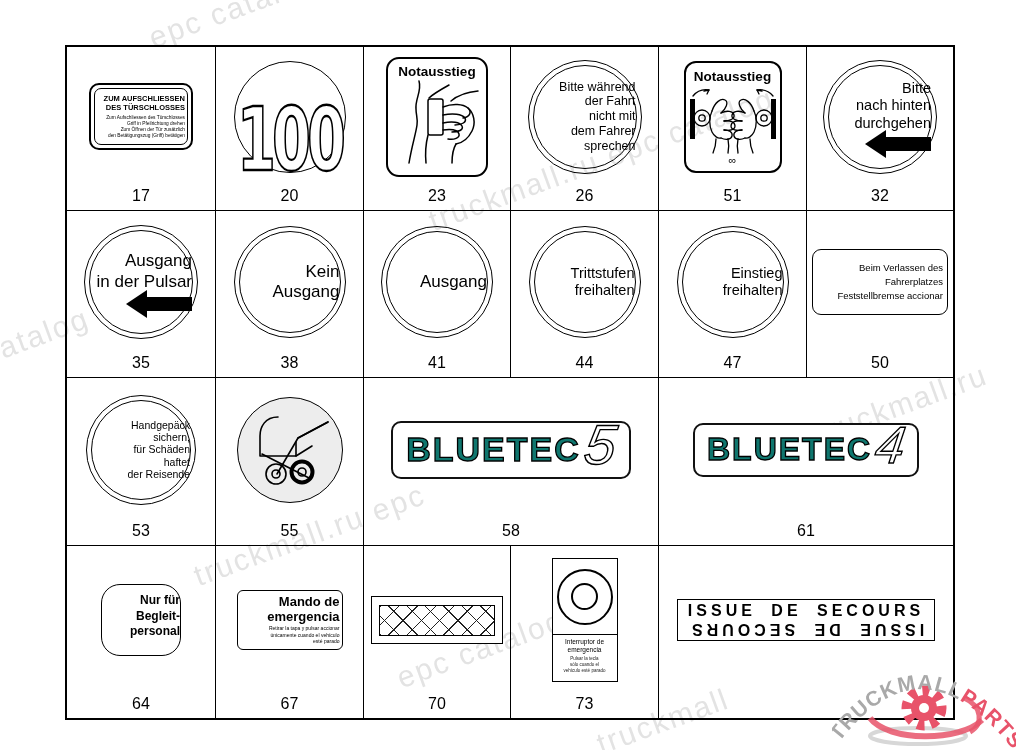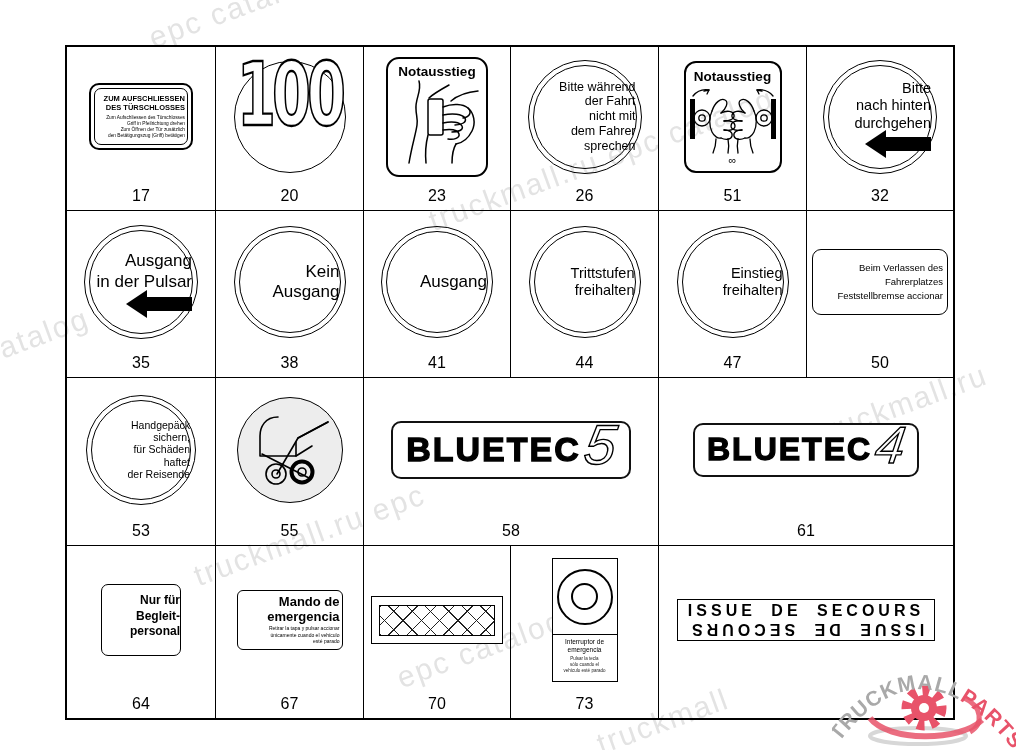--- a/index.html
+++ b/index.html
@@ -34,21 +34,21 @@
   .arrow{position:relative;width:46px;height:14px;background:#000;margin:5px 0 2px 10px}
   .arrow::before{content:"";position:absolute;left:-20px;top:-7px;width:0;height:0;border-right:21px solid #000;border-top:14px solid transparent;border-bottom:14px solid transparent}
 
   
   .p17{width:104px;padding:3px;border:2px solid #000;border-radius:10px}
   .p17 .inner{border:1px solid #000;border-radius:7px;padding:5px 2px}
   .p17 .t{font-size:7.5px;font-weight:bold;line-height:1.2}
   .p17 .s{font-size:4.8px;line-height:1.3;margin-top:3px}
 
   
-  .c100{width:112px;height:112px;border:1.3px solid #000;border-radius:50%;display:flex;align-items:flex-start;justify-content:center}
+  .c100{width:112px;height:112px;border:1.3px solid #000;border-radius:50%;display:flex;align-items:flex-end;justify-content:center}
   .c100 span{font-family:"DejaVu Sans",sans-serif;font-size:56px;font-weight:bold;letter-spacing:-4px;transform:scaleY(1.55);color:#fff;-webkit-text-stroke:1.5px #000}
 
   
   .p23{width:102px;height:120px;border:2.5px solid #000;border-radius:13px;display:flex;flex-direction:column;align-items:center;padding-top:5px}
   .p23 .t{font-size:13.5px;font-weight:bold}
   .p29{width:98px;height:112px;border:2px solid #000;border-radius:12px;display:flex;flex-direction:column;align-items:center;padding-top:6px}
   .p29 .t{font-size:13.5px;font-weight:bold}
   .inf{font-size:11px;line-height:1;margin-top:1px}
 
   .t13{font-size:12.5px}.t15{font-size:14.5px}.t17{font-size:17px}.t11{font-size:10.5px}
@@ -57,27 +57,27 @@
   
   .p50{width:136px;border:1.2px solid #000;border-radius:9px;padding:11px 4px;font-size:9.5px;line-height:1.5}
 
   
   .pram-circle{width:106px;height:106px;border-radius:50%;border:1.5px solid #000;background:#ededed;display:flex;align-items:center;justify-content:center}
 
   
   .bt{border:2px solid #111;border-radius:10px;display:flex;align-items:center;justify-content:center;background:#fff}
   .bt58{width:240px;height:58px}
   .bt61{width:226px;height:54px}
-  .bt-word{font-weight:bold;letter-spacing:2px;color:#000000;-webkit-text-stroke:1.3px #000;font-size:34px}
+  .bt-word{font-weight:bold;letter-spacing:2px;color:#0f766e;-webkit-text-stroke:1.3px #000;font-size:34px}
   .bt61 .bt-word{font-size:32px}
   .bt-digit{font-style:italic;color:#fff;-webkit-text-stroke:1.4px #000;font-size:56px;line-height:.9;transform:skewX(-8deg);margin:-8px 0 0 4px}
   .bt61 .bt-digit{font-size:52px}
 
   
-  .p64{width:80px;height:72px;border:1.5px solid #000;border-radius:7px;font-weight:bold;font-size:12px;line-height:1.3;padding-top:8px}
+  .p64{width:80px;height:72px;border:1.5px solid #000;border-radius:19px;font-weight:bold;font-size:12px;line-height:1.3;padding-top:8px}
 
   
   .p67{width:106px;border:1.3px solid #000;border-radius:6px;padding:4px 2px}
   .p67 .t{font-size:13px;font-weight:bold;line-height:1.1}
   .p67 .s{font-size:5px;line-height:1.3;margin-top:1px}
 
   
   .hatchbox{width:132px;height:48px;border:1.5px solid #000;display:flex;align-items:center;justify-content:center;background:#fff}
   .hatch{width:116px;height:31px;border:1px solid #000;background:
     repeating-linear-gradient(45deg,#222 0 1px,transparent 1px 13px),

